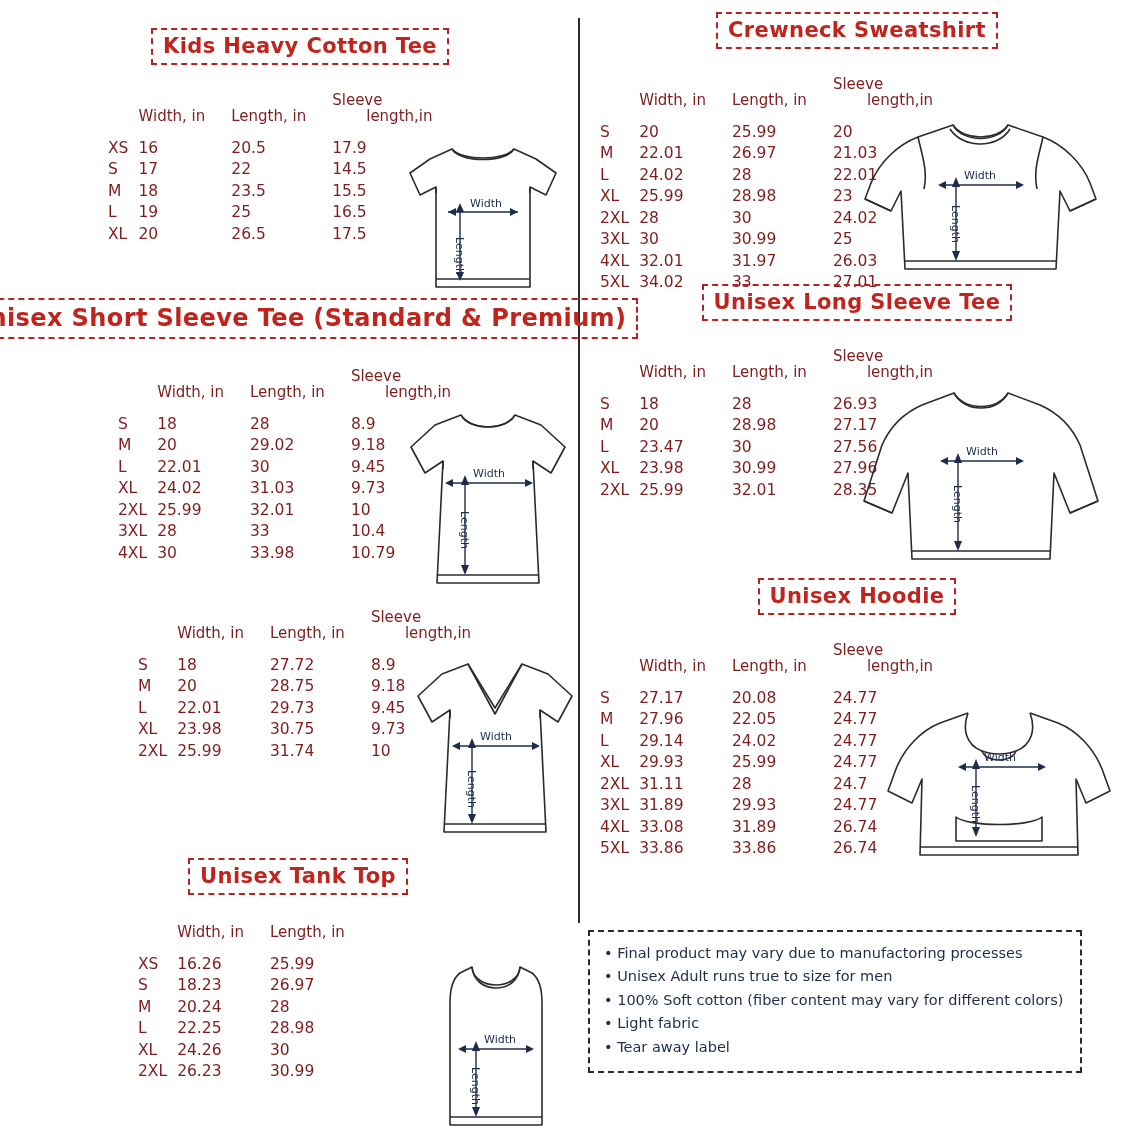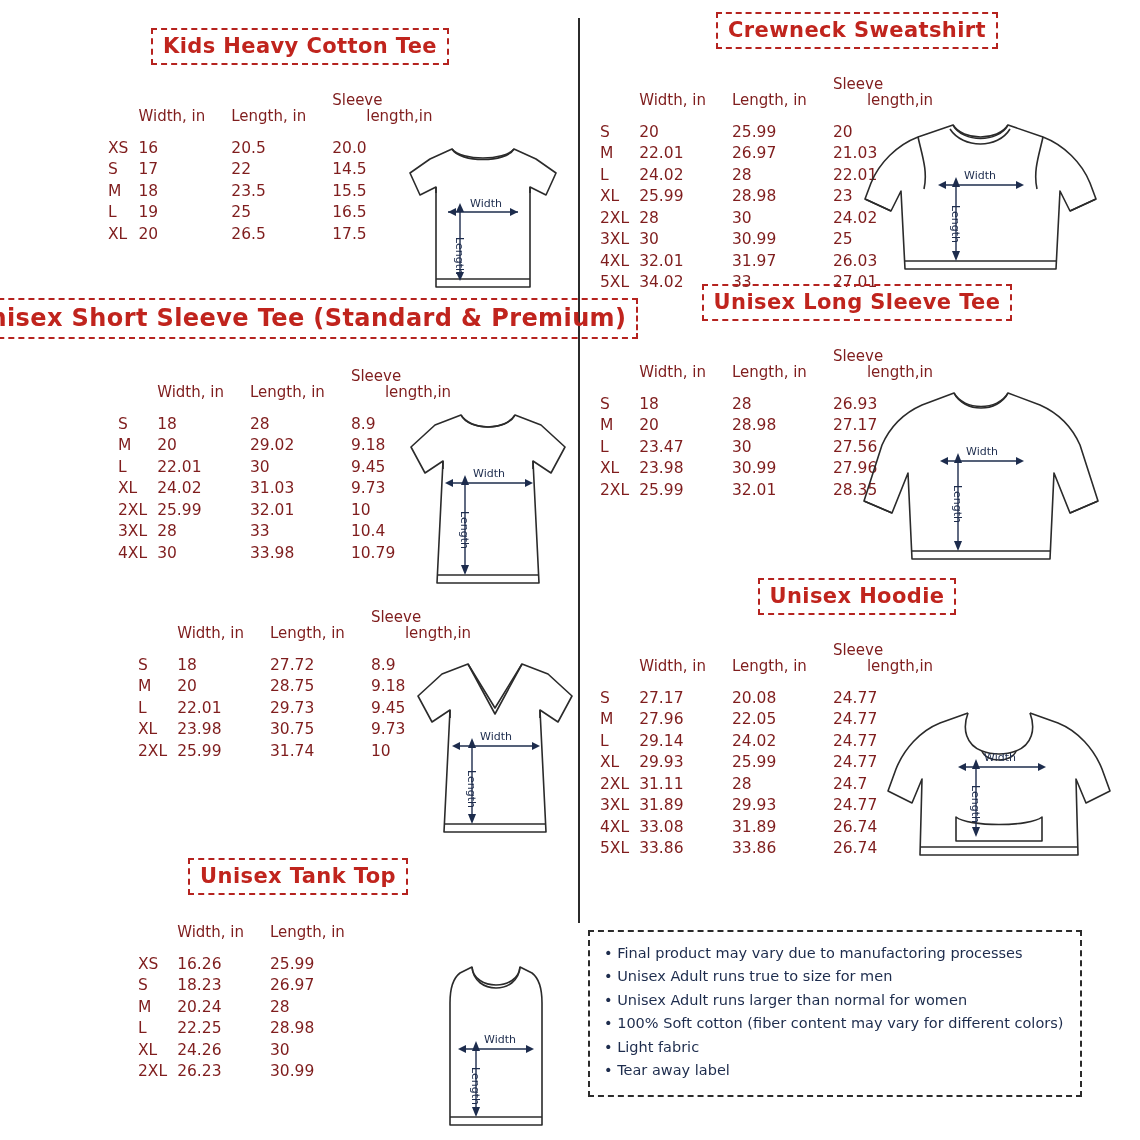--- a/index.html
+++ b/index.html
@@ -93,21 +93,21 @@
             <th>Width, in</th>
             <th>Length, in</th>
             <th><span>Sleeve</span><span class="sleeve2">length,in</span></th>
           </tr>
         </thead>
         <tbody>
           <tr>
               <td class="sizecol">XS</td>
               <td>16</td>
               <td>20.5</td>
-              <td>20.0</td>
+              <td>17.9</td>
             </tr>
           <tr>
               <td class="sizecol">S</td>
               <td>17</td>
               <td>22</td>
               <td>14.5</td>
             </tr>
           <tr>
               <td class="sizecol">M</td>
               <td>18</td>
@@ -620,19 +620,18 @@
           <text class="lbl" x="102" y="56">Width</text>
           <text class="lbl" x="90" y="80" transform="rotate(90 90 80)">Length</text>
         </svg>
       </div>
     </div>
   </div>
 
   <div class="notes" style="left:588px;top:930px;width:462px;">
     <div><span class="bullet">•</span> <span>Final product may vary due to manufactoring processes</span></div>
     <div><span class="bullet">•</span> <span>Unisex Adult runs true to size for men</span></div>
-    <div><span class="bullet">•</span> <span>Unisex Adult runs larger than normal for women</span></div>
     <div><span class="bullet">•</span> <span>100% Soft cotton (fiber content may vary for different colors)</span></div>
     <div><span class="bullet">•</span> <span>Light fabric</span></div>
     <div><span class="bullet">•</span> <span>Tear away label</span></div>
   </div>
 
 </div>
 
 </body></html>

